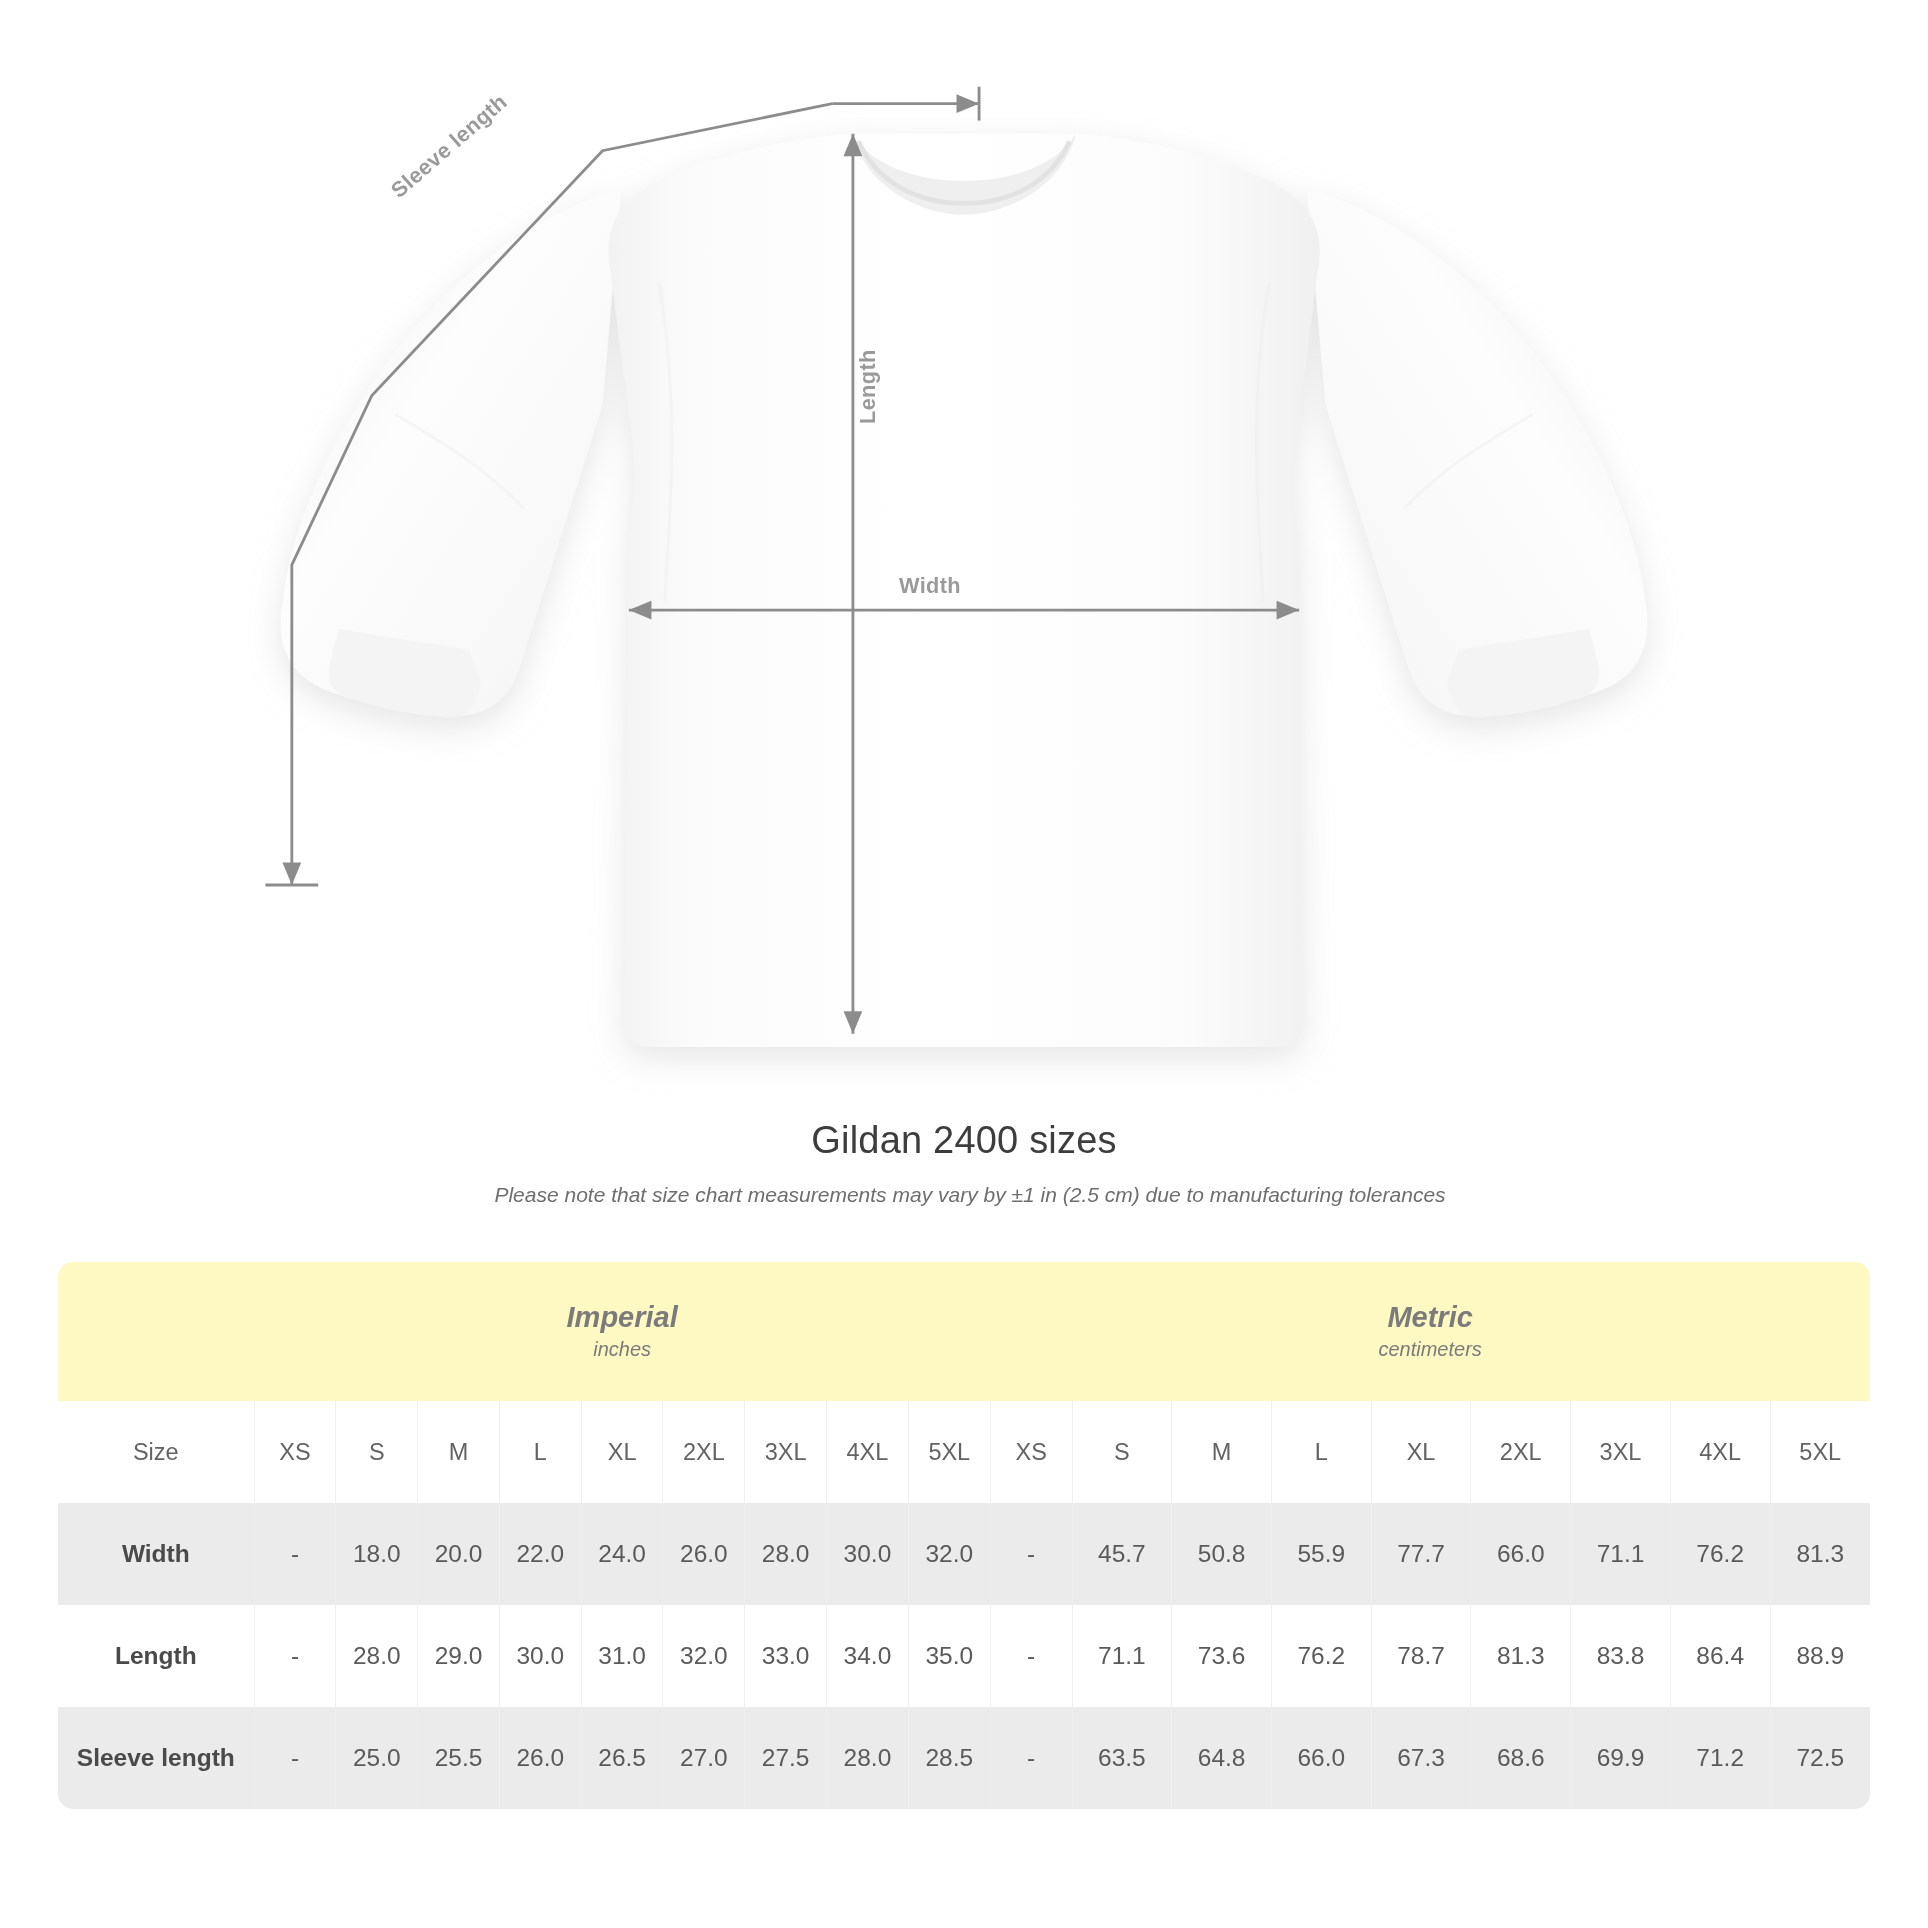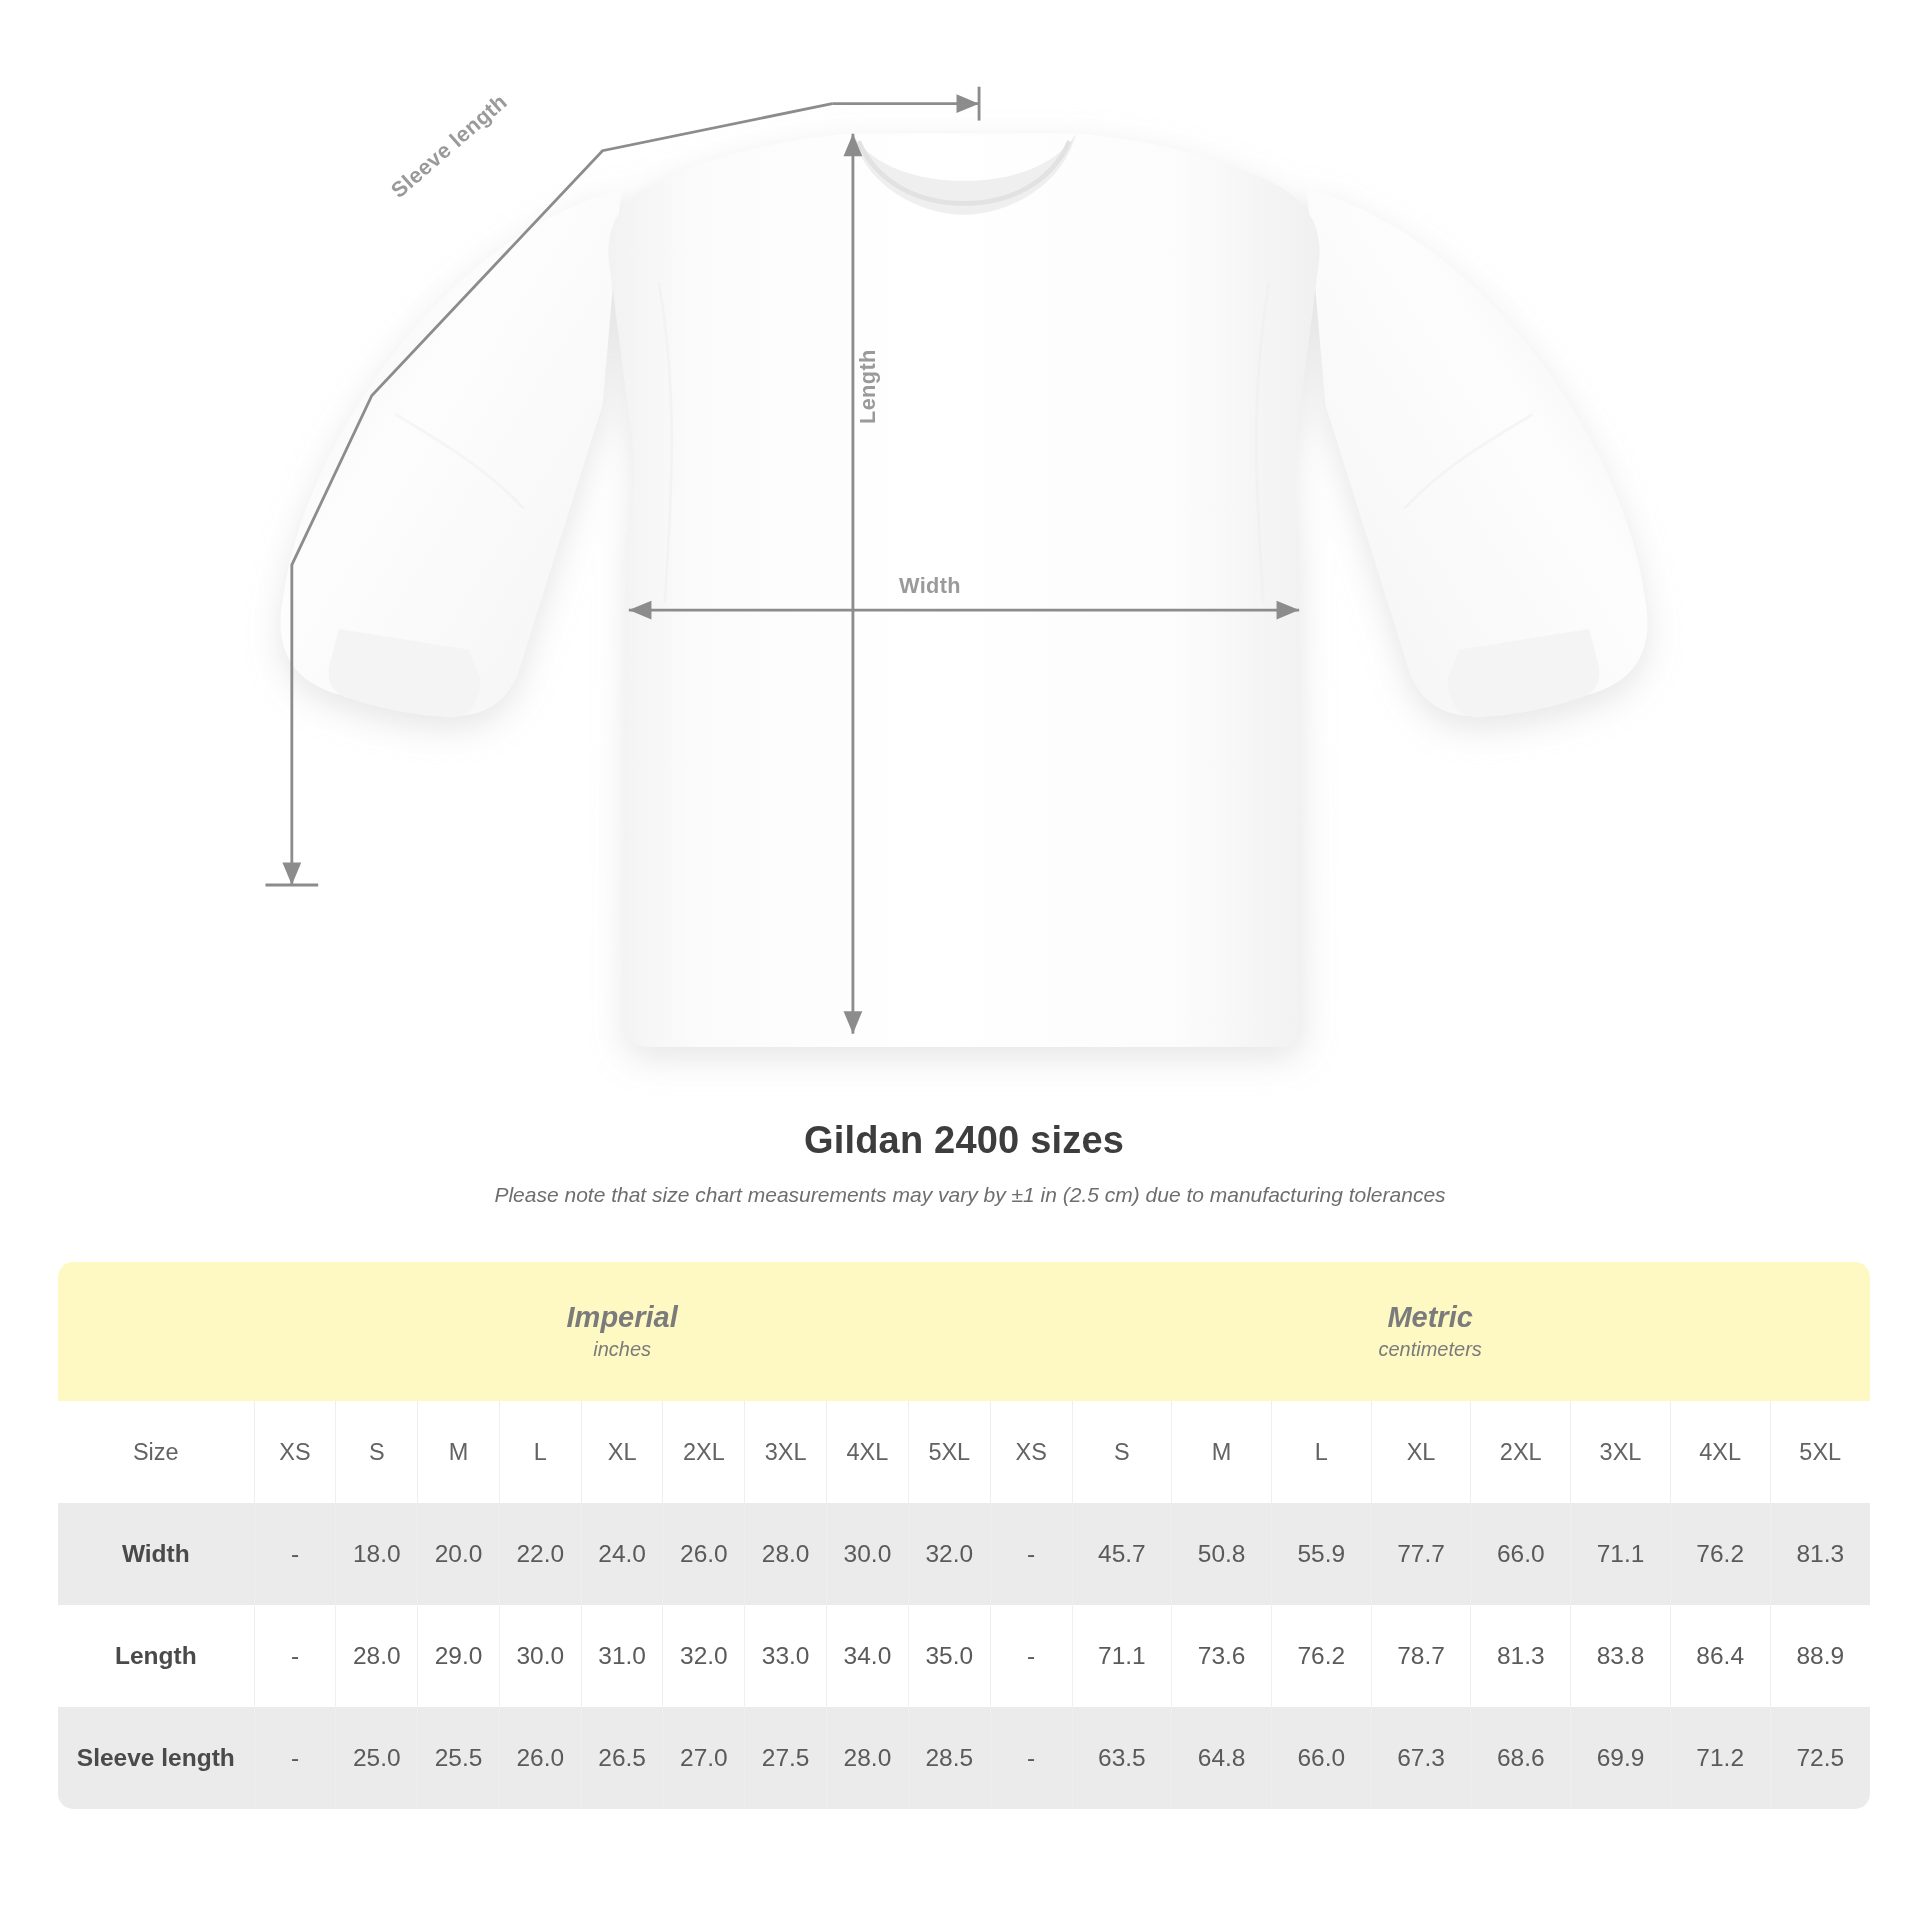--- a/index.html
+++ b/index.html
@@ -67,21 +67,21 @@
   
   .title-block {
     position: absolute;
     top: 1119px;
     left: 0;
     width: 1928px;
     text-align: center;
   }
   .chart-title {
     font-size: 38px;
-    font-weight: bold;
+    font-weight: normal;
     color: #3d3d3d;
     margin: 0 0 21px 0;
     letter-spacing: 0.2px;
   }
   .chart-subtitle {
     font-size: 21px;
     font-style: italic;
     color: #6e6e6e;
     margin: 0;
     font-weight: normal;

